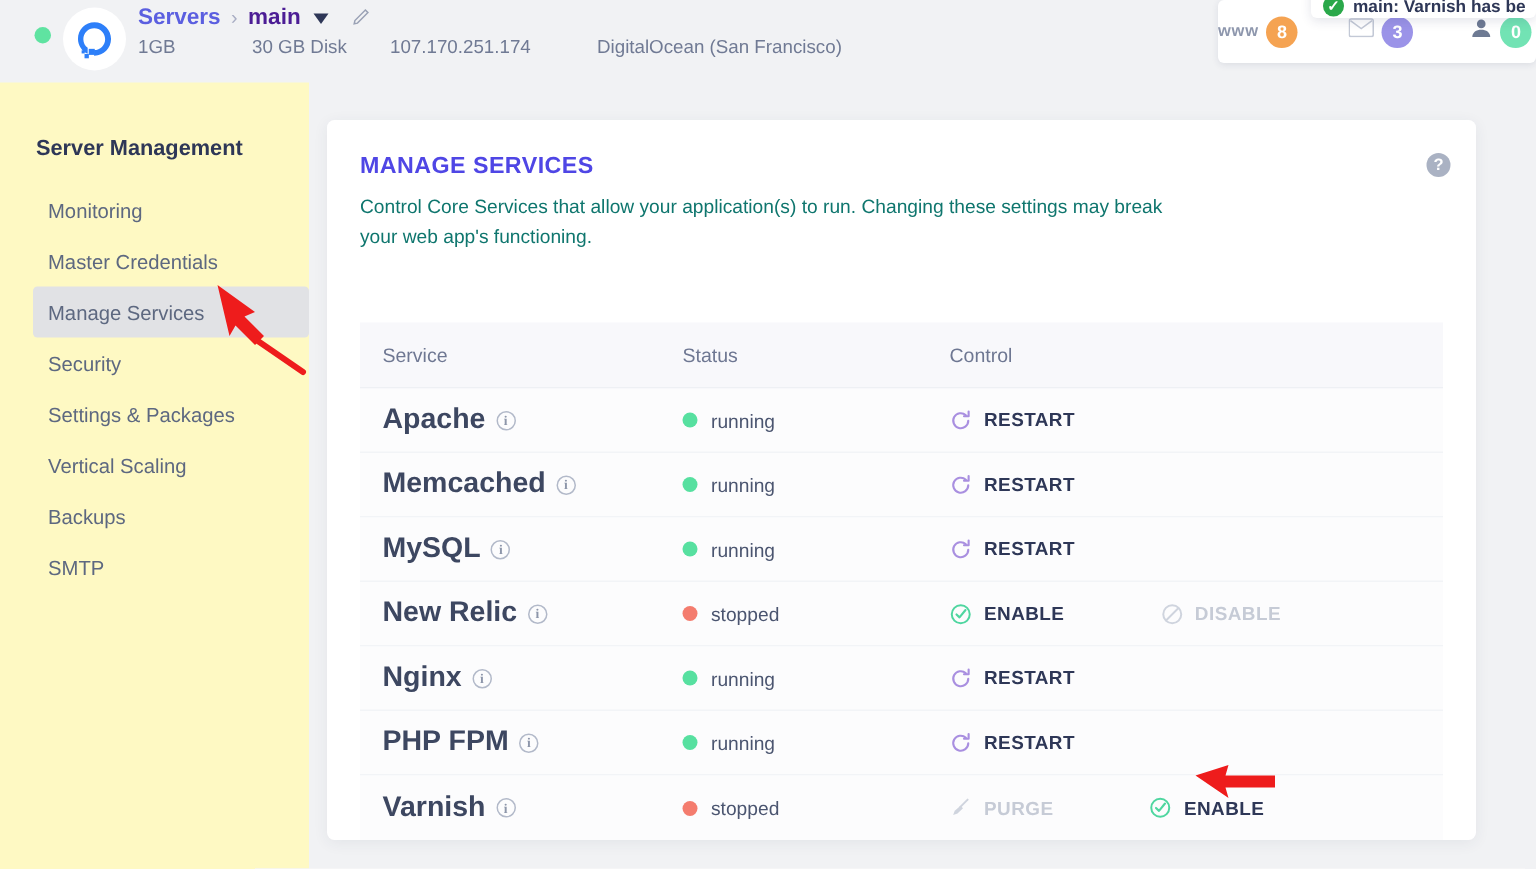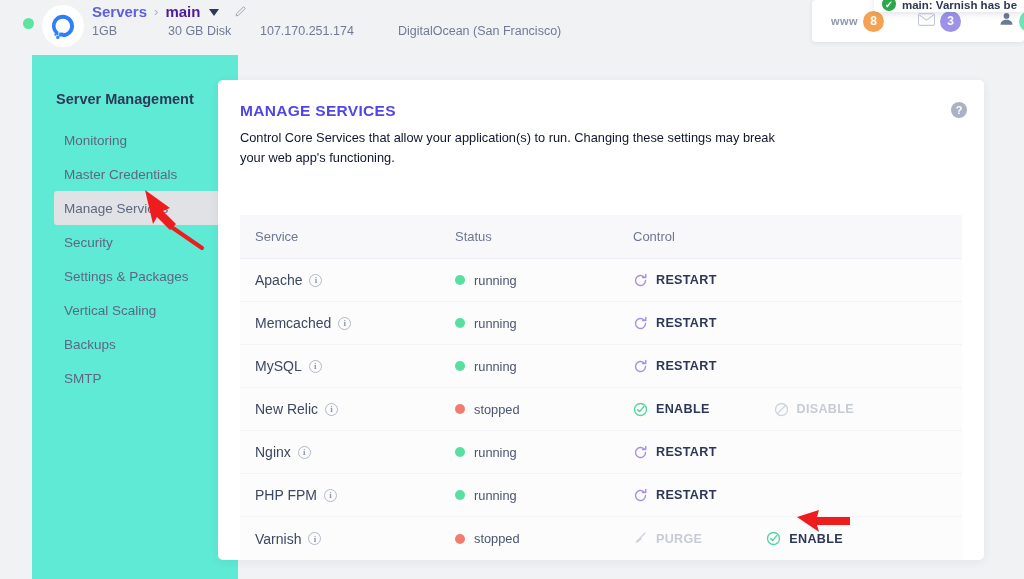--- a/index.html
+++ b/index.html
@@ -54,21 +54,21 @@
 
   
   .badge-card {
     position: absolute; left: 812px; top: 0px; width: 212px; height: 42px;
     background: #ffffff;
     border-radius: 4px;
     box-shadow: 0 1px 5px rgba(40,50,90,.10);
     display: flex; align-items: center;
   }
   .badge-group { display: flex; align-items: center; gap: 5px; }
-  .bg-www { margin-left: 19px; }
+  .bg-www { }
   .bg-mail { margin-left: 34px; }
   .bg-user { margin-left: 38px; }
   .badge-label-www {
     font-size: 11px; color: #8e97ad; letter-spacing: .5px; font-weight: 600;
   }
   .badge-pill {
     min-width: 21px; height: 21px; border-radius: 50%;
     display: flex; align-items: center; justify-content: center;
     font-size: 12px; font-weight: 700; color: #fff;
   }
@@ -93,22 +93,21 @@
     font-size: 10px; font-weight: 700; flex: 0 0 auto;
   }
   .toast-text {
     font-size: 11.5px; font-weight: 700; color: #2e3757;
     white-space: nowrap;
   }
 
   
   .sidebar {
     position: absolute; left: 0; top: 55px; width: 206px; height: 524px;
-    background: #5eead4;
-    margin-left: 32px;
+    background: #fef9c3;
   }
   .sidebar-title {
     position: absolute; left: 24px; top: 36px;
     font-size: 14.5px; font-weight: 700; color: #2e3757;
   }
   .nav { position: absolute; left: 22px; top: 68px; width: 184px; }
   .nav-item {
     height: 34px; display: flex; align-items: center;
     padding-left: 10px; border-radius: 3px;
     font-size: 13.5px; color: #5d6880;
@@ -122,21 +121,21 @@
     background: #ffffff;
     border-radius: 5px;
     box-shadow: 0 2px 10px rgba(40,50,90,.07);
   }
   .card-title {
     position: absolute; left: 22px; top: 22px;
     font-size: 15.5px; font-weight: 700; color: #4f46e5; letter-spacing: .3px;
   }
   .card-desc {
     position: absolute; left: 22px; top: 48px; width: 540px;
-    font-size: 12.8px; line-height: 1.6; color: #0f172a;
+    font-size: 12.8px; line-height: 1.6; color: #0f766e;
   }
   .help-icon {
     position: absolute; right: 17px; top: 22px;
     width: 16px; height: 16px; border-radius: 50%;
     background: #aab2c3; color: #ffffff;
     display: flex; align-items: center; justify-content: center;
     font-size: 11px; font-weight: 700;
     cursor: pointer;
   }
 
@@ -153,21 +152,21 @@
   .trow {
     display: flex; align-items: center; height: 43px;
     background: #fcfcfd;
     border-bottom: 1px solid #f2f4f7;
   }
   .trow:last-child { border-bottom: none; }
   .c-service { width: 215px; padding-left: 15px; display: flex; align-items: center; gap: 7px; }
   .c-status  { width: 178px; display: flex; align-items: center; gap: 9px; }
   .c-control { flex: 1; display: flex; align-items: center; }
 
-  .svc-name { font-size: 14px; color: #3d4761; font-weight: 400; }
+  .svc-name { font-size: 19px; color: #3d4761; font-weight: 700; }
   .info-icon {
     width: 13px; height: 13px; border-radius: 50%;
     border: 1px solid #b2b9c9; color: #8d96aa;
     display: flex; align-items: center; justify-content: center;
     font-size: 9px; font-family: "Liberation Serif", serif; font-weight: 700;
     cursor: pointer; flex: 0 0 auto;
   }
   .dot { width: 10px; height: 10px; border-radius: 50%; flex: 0 0 auto; }
   .dot-running { background: #57e0a0; }
   .dot-stopped { background: #f47c6e; }

